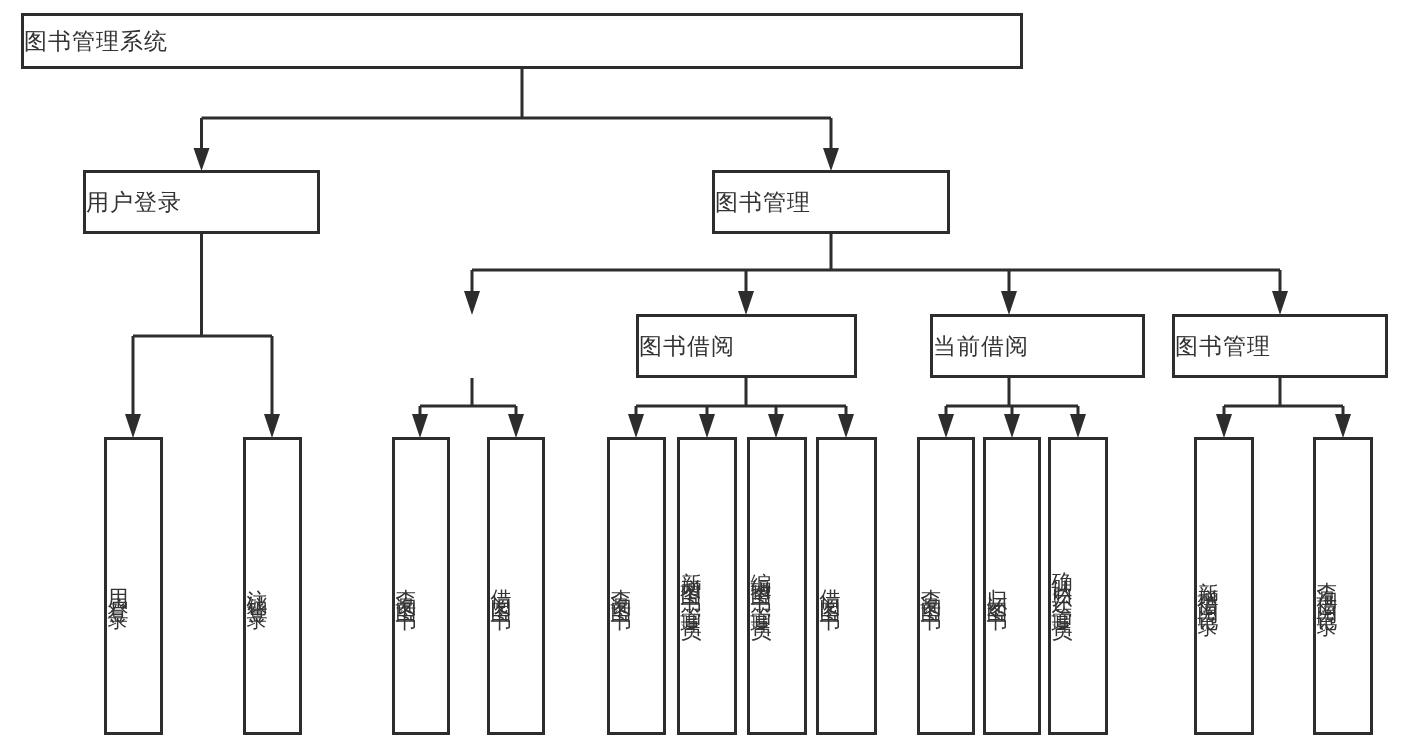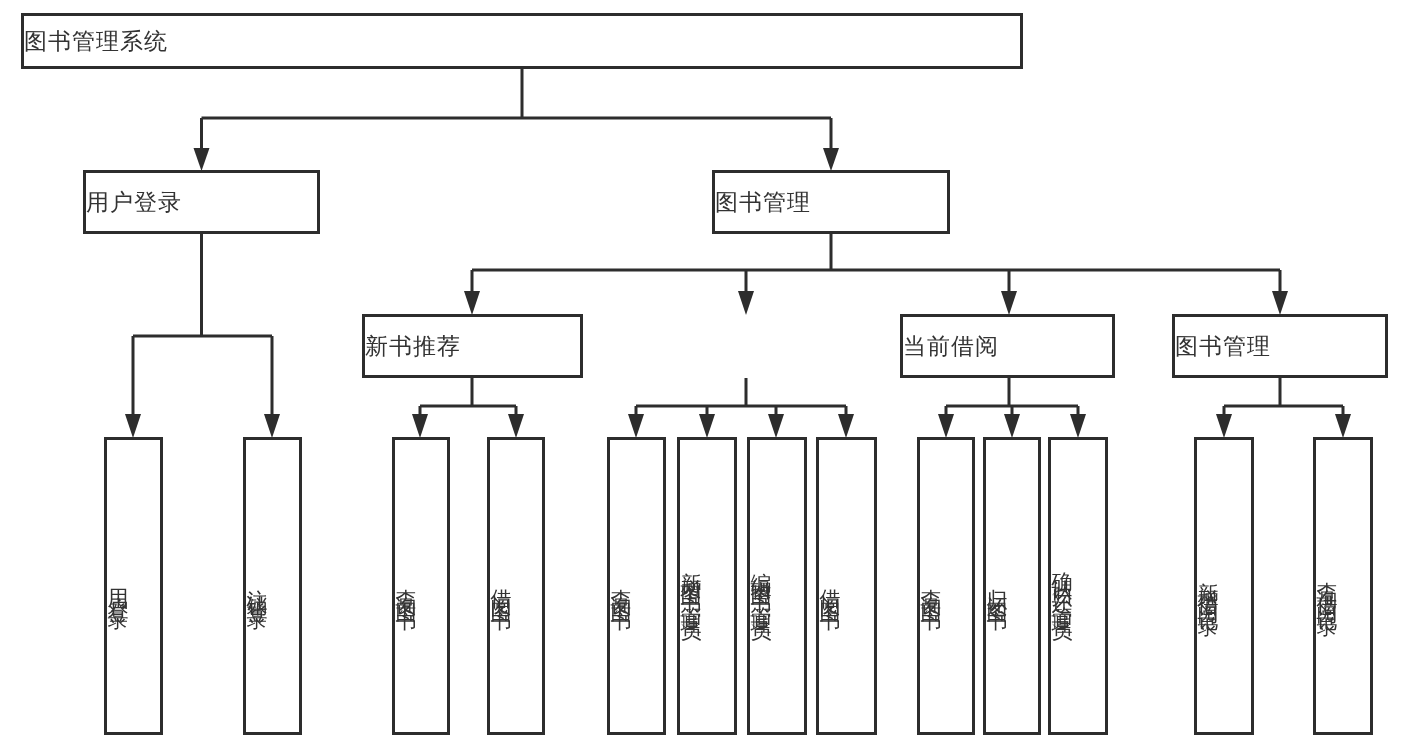--- a/index.html
+++ b/index.html
@@ -86,24 +86,24 @@
     <span>图书管理系统</span>
   </div>
 
   <div class="node hbox" style="left:83px; top:170px; width:237px; height:64px;">
     <span>用户登录</span>
   </div>
   <div class="node hbox" style="left:712px; top:170px; width:238px; height:64px;">
     <span>图书管理</span>
   </div>
 
-  <div class="node hbox" style="left:362px; top:314px; width:221px; height:64px;">
-    <span>新书推荐</span>
+  <div class="node hbox" style="left:636px; top:314px; width:221px; height:64px;">
+    <span>图书借阅</span>
   </div>
-  <div class="node hbox" style="left:900px; top:314px; width:215px; height:64px;">
+  <div class="node hbox" style="left:930px; top:314px; width:215px; height:64px;">
     <span>当前借阅</span>
   </div>
   <div class="node hbox" style="left:1172px; top:314px; width:216px; height:64px;">
     <span>图书管理</span>
   </div>
 
   <div class="node vbox" style="left:104px; top:437px; width:59px; height:298px;">
     <span class="vtext">用户登录</span>
   </div>
   <div class="node vbox" style="left:243px; top:437px; width:59px; height:298px;">

